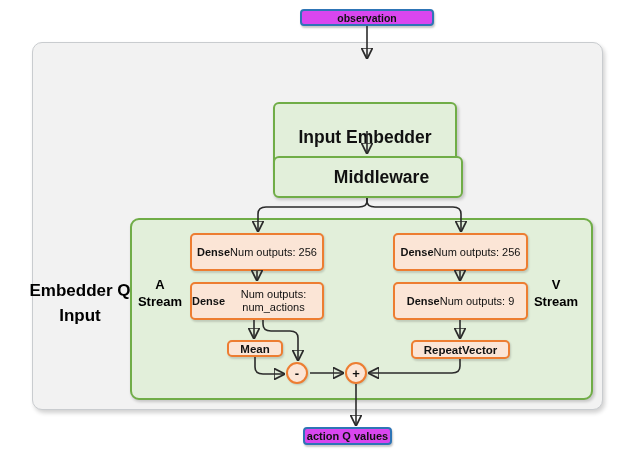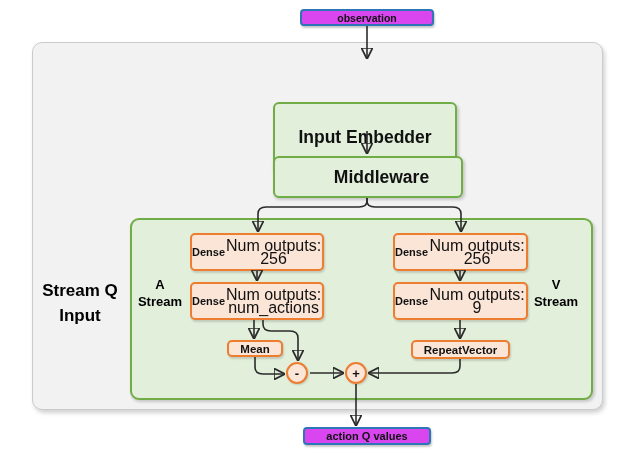--- a/index.html
+++ b/index.html
@@ -35,21 +35,21 @@
     box-shadow:1px 2px 2px rgba(0,0,0,0.22);
   }
   
   .layer{
     background:#fbe5d6;border:2px solid #ed7d31;border-radius:5px;
     box-shadow:1px 1.5px 2px rgba(0,0,0,0.15);
     display:flex;flex-direction:row;align-items:center;justify-content:center;
     text-align:center;
   }
   .layer .t{font-weight:bold;font-size:11px;line-height:14px;}
-  .layer .s{font-size:16px;line-height:13px;text-align:center;}
+  .layer .s{font-size:11px;line-height:13px;text-align:center;}
   .layer.small{font-weight:bold;font-size:11.5px;}
   
   .op{
     background:#fbe5d6;border:2px solid #ed7d31;border-radius:50%;
     width:22px;height:22px;display:flex;align-items:center;justify-content:center;
     font-weight:bold;font-size:13px;line-height:1;
     box-shadow:1px 1px 2px rgba(0,0,0,0.15);
   }
   
   .side-label{font-weight:bold;text-align:center;color:#000;}
@@ -61,36 +61,36 @@
 </head>
 <body>
 
 <div id="canvas">
 
   <div class="abs outer-panel"></div>
 
   <div class="abs group dueling-group"></div>
 
   <div class="abs side-label dueling-label" style="left:26px;top:278px;width:108px;">
-    <div>Stream Q</div>
+    <div>Embedder Q</div>
     <div>Input</div>
   </div>
   <div class="abs side-label stream-label" style="left:134px;top:276px;width:52px;">
     <div>A</div>
     <div>Stream</div>
   </div>
   <div class="abs side-label stream-label" style="left:530px;top:276px;width:52px;">
     <div>V</div>
     <div>Stream</div>
   </div>
 
   <div class="abs io" style="left:300px;top:9px;width:134px;height:17px;">
     <span>observation</span>
   </div>
-  <div class="abs io" style="left:303px;top:427px;width:128px;height:18px;font-size:11px;">
+  <div class="abs io" style="left:303px;top:427px;width:89px;height:18px;font-size:11px;">
     <span>action Q values</span>
   </div>
 
   <div class="abs block" style="left:273px;top:60px;width:184px;height:71px;margin-top:42px;">
     <span>Input Embedder</span>
   </div>
   <div class="abs block" style="left:273px;top:156px;width:190px;height:42px;padding-left:27px;">
     <span>Middleware</span>
   </div>
 

